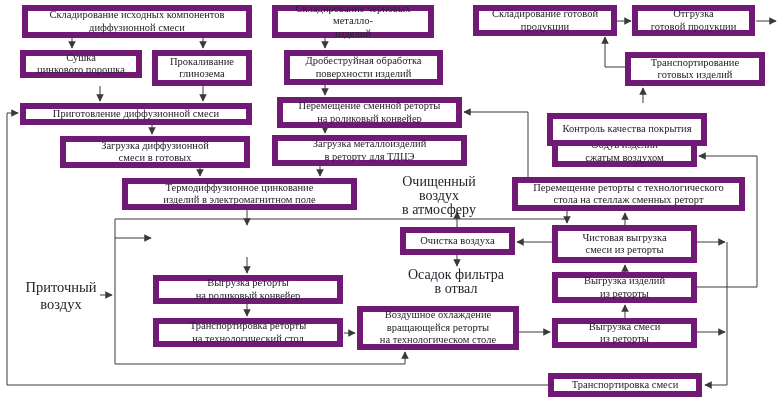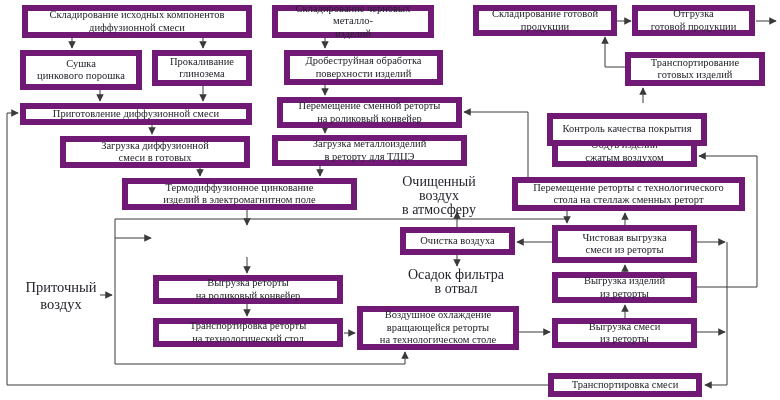--- a/index.html
+++ b/index.html
@@ -71,21 +71,21 @@
     <path class="edge" marker-end="url(#arw)" d="M457,255 V266"></path>
     <path class="edge" marker-end="url(#arw)" d="M697,242 H725"></path>
     <path class="edge" marker-end="url(#arw)" d="M697,332 H725"></path>
     <path class="edge" marker-end="url(#arw)" d="M727,242 V385 H705"></path>
     <path class="edge" marker-end="url(#arw)" d="M548,385 H7 V113 H18"></path>
     <path class="edge" marker-end="url(#arw)" d="M528,177 V112 H464"></path>
   </svg>
 
   <div class="node" style="left:22px;top:5px;width:230px;height:33px">Складирование исходных компонентов
 диффузионной смеси</div>
-  <div class="node" style="left:20px;top:50px;width:122px;height:40px">Сушка
+  <div class="node" style="left:20px;top:50px;width:122px;height:28px">Сушка
 цинкового порошка</div>
   <div class="node" style="left:152px;top:50px;width:100px;height:36px">Прокаливание
 глинозема</div>
   <div class="node" style="left:20px;top:103px;width:232px;height:22px">Приготовление диффузионной смеси</div>
   <div class="node" style="left:60px;top:136px;width:190px;height:32px">Загрузка диффузионной
 смеси в готовых</div>
 
   <div class="node" style="left:272px;top:5px;width:162px;height:33px">Складирование черновых металло-
 изделий</div>
   <div class="node" style="left:284px;top:50px;width:159px;height:35px">Дробеструйная обработка

